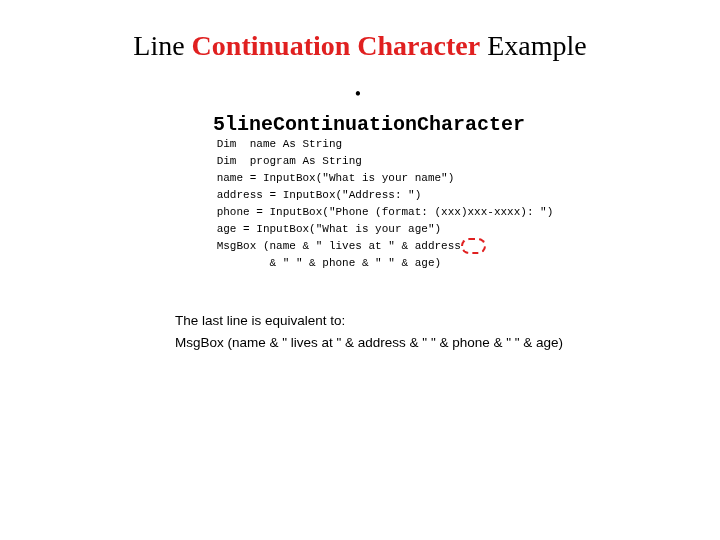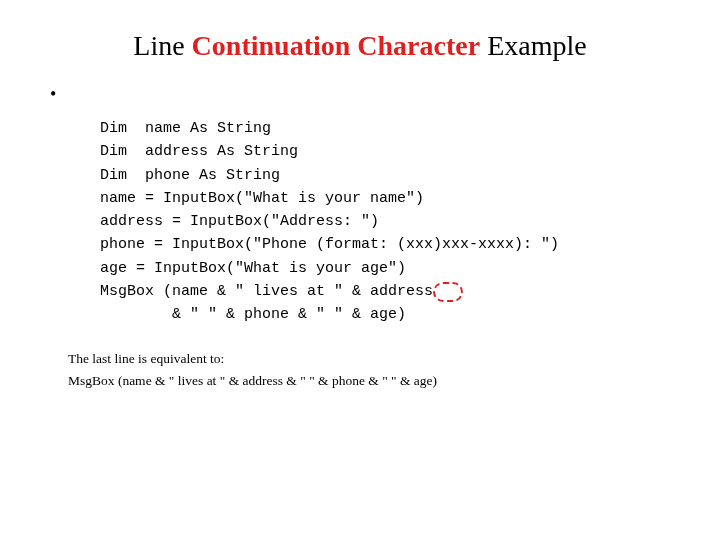--- a/index.html
+++ b/index.html
@@ -1,15 +1,15 @@
 <!DOCTYPE html>
 <html><head>
   <meta charset="utf-8">
   <style>
-    * { margin: 0; padding: 0; box-sizing: border-box; }
+    * { margin: 0; padding: 0; box-sizing: border-box; align-items: center; }
 
     body {
       width: 720px;
       height: 540px;
       background: #ffffff;
       font-family: 'Times New Roman', Times, serif;
       overflow: hidden;
     }
 
     .slide {
@@ -57,39 +57,39 @@
       font-family: 'Courier New', Courier, monospace;
       font-size: 20px;
       font-weight: bold;
       color: #000;
       margin-top: 4px;
       margin-left: 18px;
     }
 
     .code-block {
       font-family: 'Courier New', Courier, monospace;
-      font-size: 15px;
+      font-size: 11px;
       color: #000;
       line-height: 1.55;
-      margin-top: 12px;
+      margin-top: 0;
       margin-left: 50px;
       position: relative;
     }
 
     .code-line {
       white-space: pre;
       display: block;
     }
 
     .equivalent-block {
-      font-family: Liberation Serif, serif;
+      font-family: Liberation Sans, sans-serif;
       font-size: 13.5px;
       color: #000;
       line-height: 1.6;
-      margin-top: 22px;
+      margin-top: 38px;
       margin-left: 18px;
     }
 
     .equiv-line {
       white-space: pre;
       display: block;
     }
     .dashed-box {
       display: inline-block;
       border: 2px dashed #e02020;
@@ -104,26 +104,26 @@
 <div class="slide">
 
   <h1 class="title">
     <span>Line </span><span class="highlight">Continuation Character</span><span> Example</span>
   </h1>
 
   <div class="bullet-section">
     <div class="bullet-line">
       <span class="bullet-dot">•</span>
     </div>
+    <div class="function-name">5lineContinuationCharacter</div>
   </div>
 
   <div class="code-block">
     <span class="code-line">Dim  name As String</span>
-    <span class="code-line">Dim  address As String</span>
-    <span class="code-line">Dim  phone As String</span>
+    <span class="code-line">Dim  program As String</span>
     <span class="code-line">name = InputBox("What is your name")</span>
     <span class="code-line">address = InputBox("Address: ")</span>
     <span class="code-line">phone = InputBox("Phone (format: (xxx)xxx-xxxx): ")</span>
     <span class="code-line">age = InputBox("What is your age")</span>
     <span class="code-line">MsgBox (name &amp; " lives at " &amp; address<span class="dashed-box">&nbsp;&nbsp;</span></span>
     <span class="code-line">        &amp; " " &amp; phone &amp; " " &amp; age)</span>
   </div>
 
   <div class="equivalent-block">
     <span class="equiv-line">The last line is equivalent to:</span>

